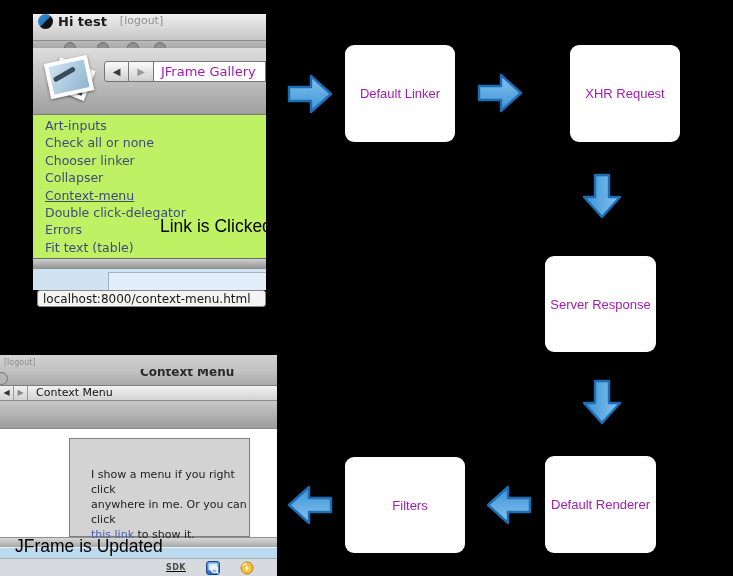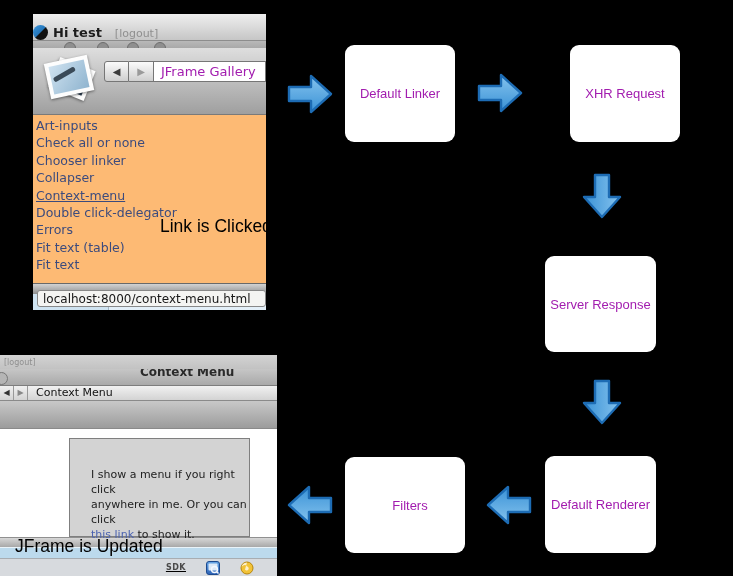--- a/index.html
+++ b/index.html
@@ -2,21 +2,21 @@
 <html><head>
 <meta charset="utf-8">
 <style>
   html,body{margin:0;padding:0;background:#000;}
   #canvas{position:relative;width:733px;height:576px;background:#000;overflow:hidden;
           font-family:"DejaVu Sans","Liberation Sans",sans-serif;}
 
   
   .win-top{position:absolute;left:33px;top:14px;width:233px;height:296px;overflow:hidden;}
   .g-titlebar{height:27px;background:linear-gradient(#efefef,#c6c6c6);border-bottom:1px solid #8d8d8d;
-              display:flex;align-items:flex-end;box-sizing:border-box;}
+              display:flex;align-items:flex-start;padding-left:5px;box-sizing:border-box;}
   .appicon{width:15px;height:15px;border-radius:50%;
            background:linear-gradient(135deg,#3c97dd 0%,#2577bb 47%,#111 53%);margin-right:5px;flex:0 0 auto;}
   .g-title{font-size:13px;font-weight:bold;color:#1b1b1b;}
   .g-logout{font-size:11px;color:#8f8f8f;margin-left:13px;text-decoration:none;}
   .dotsrow{position:relative;height:7px;background:linear-gradient(#b9b9b9,#a9a9a9);overflow:hidden;}
   .dot{position:absolute;top:1px;width:12px;height:12px;border-radius:50%;
        background:#8f8f8f;border:1px solid #6d6d6d;box-sizing:border-box;}
   .g-toolbar{position:relative;height:67px;background:linear-gradient(#dedede,#9f9f9f);
              border-bottom:1px solid #7a7a7a;box-sizing:border-box;}
   .galicon{position:absolute;left:8px;top:3px;width:58px;height:56px;}
@@ -29,21 +29,21 @@
                       transform:rotate(-18deg);border-radius:2px;}
   .segctl{position:absolute;left:71px;top:13px;height:21px;display:flex;}
   .navbtn{width:25px;height:21px;box-sizing:border-box;border:1px solid #767676;
           background:linear-gradient(#fbfbfb,#cfcfcf);font-size:10px;line-height:19px;
           text-align:center;padding:0;cursor:default;}
   .navbtn.back{border-radius:3px 0 0 3px;color:#3c3c3c;}
   .navbtn.fwd{border-left:none;color:#9a9a9a;}
   .navfield{width:112px;height:21px;box-sizing:border-box;border:1px solid #767676;border-left:none;
             background:#fff;font-size:13px;line-height:19px;padding-left:7px;color:#a21caf;
             white-space:nowrap;overflow:hidden;}
-  .g-content{position:relative;height:168px;background:#fdba74;padding:2px 0 0 3px;box-sizing:border-box;
+  .g-content{position:relative;height:143px;background:#bef264;padding:2px 0 0 12px;box-sizing:border-box;
              overflow:hidden;}
   .glink{display:block;font-size:12.5px;line-height:17.4px;color:#3c4b7d;text-decoration:none;
          white-space:nowrap;}
   .glink.active{text-decoration:underline;}
   .anno{position:absolute;font-family:"Liberation Sans",sans-serif;font-size:17.5px;color:#000;
         white-space:nowrap;}
   .link-clicked{left:127px;top:202px;}
   .g-graybar{height:11px;background:linear-gradient(#d2d2d2,#8f8f8f);border-top:1px solid #696969;
              box-sizing:border-box;}
   .g-bluestrip{position:relative;height:21px;background:#cfe3f1;}

